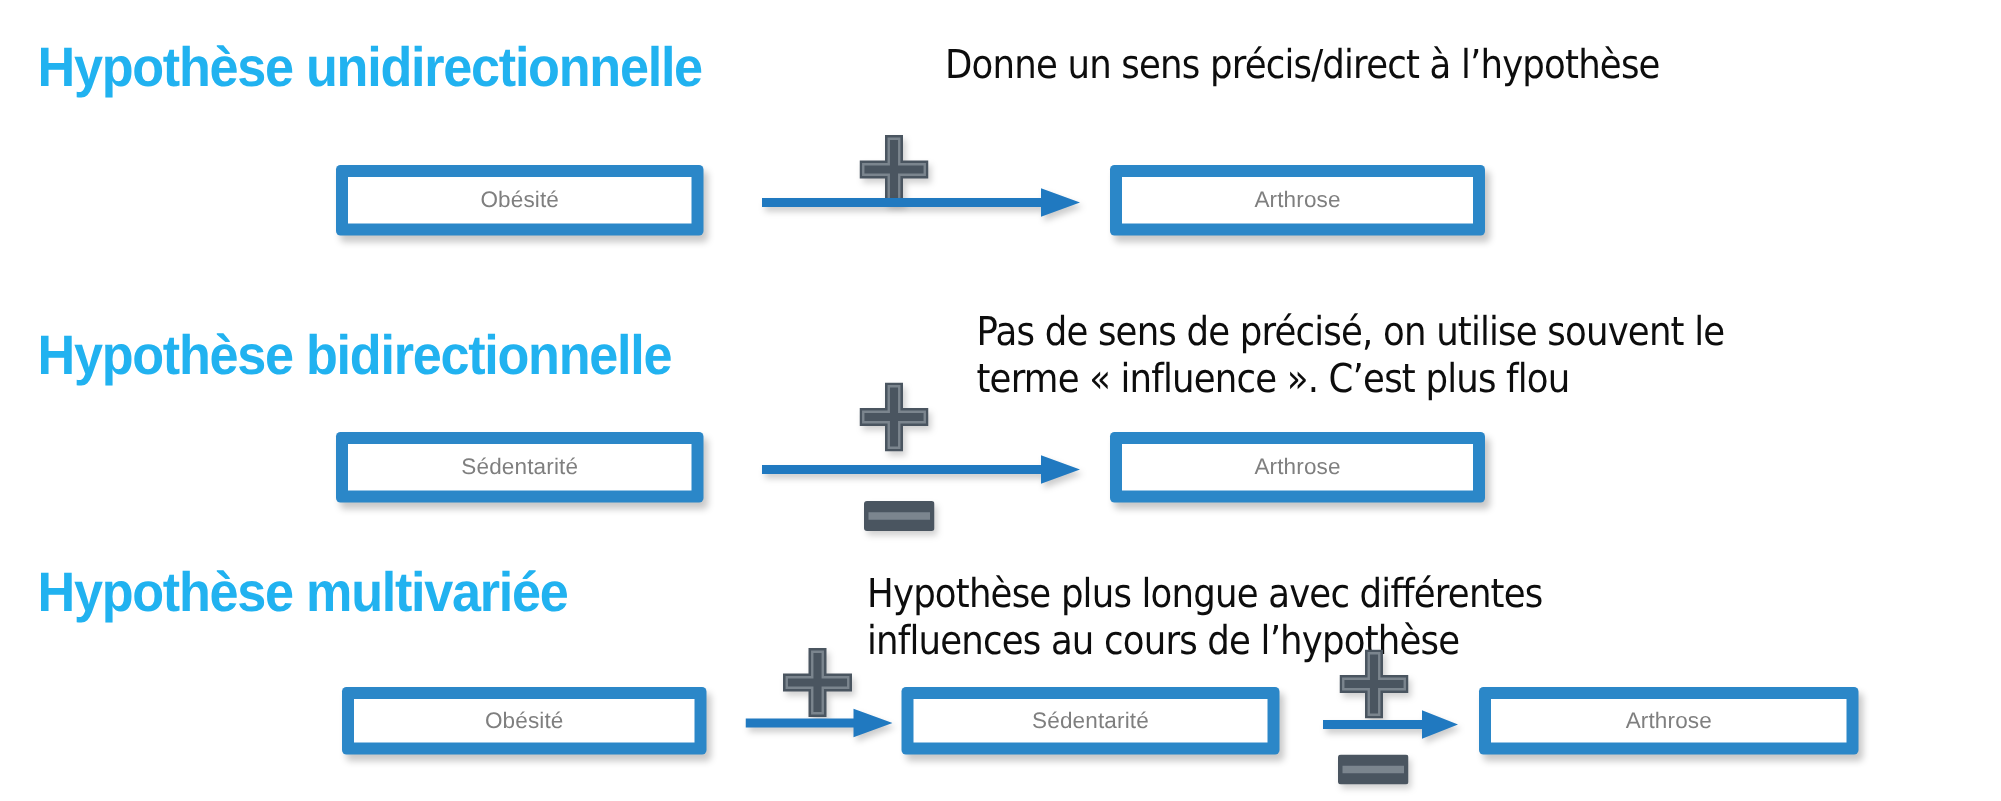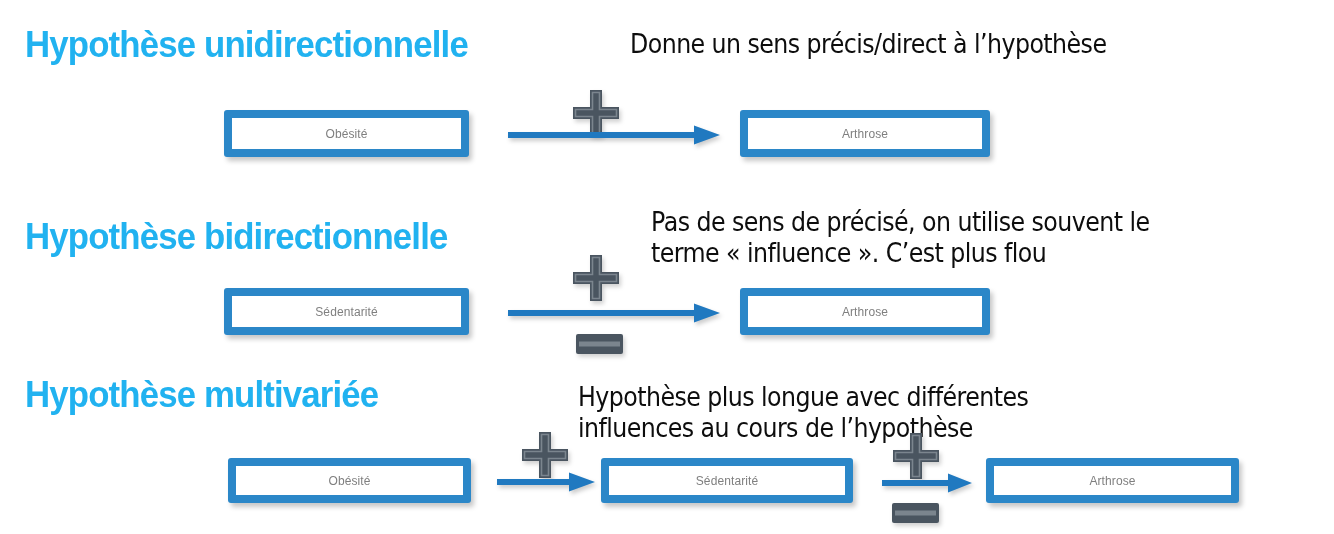--- a/index.html
+++ b/index.html
@@ -63,21 +63,21 @@
     background: #ffffff;
     width: calc(100% - 16px);
     height: calc(100% - 16px);
     display: flex;
     align-items: center;
     justify-content: center;
   }
   .node-label {
     color: #7f7f7f;
     font-family: "Liberation Sans", sans-serif;
-    font-size: 12px;
+    font-size: 15px;
     letter-spacing: 0.1px;
     white-space: nowrap;
   }
 
   
   .arrow {
     position: absolute;
     filter: drop-shadow(2px 3px 2px rgba(0,0,0,0.20));
   }
 

